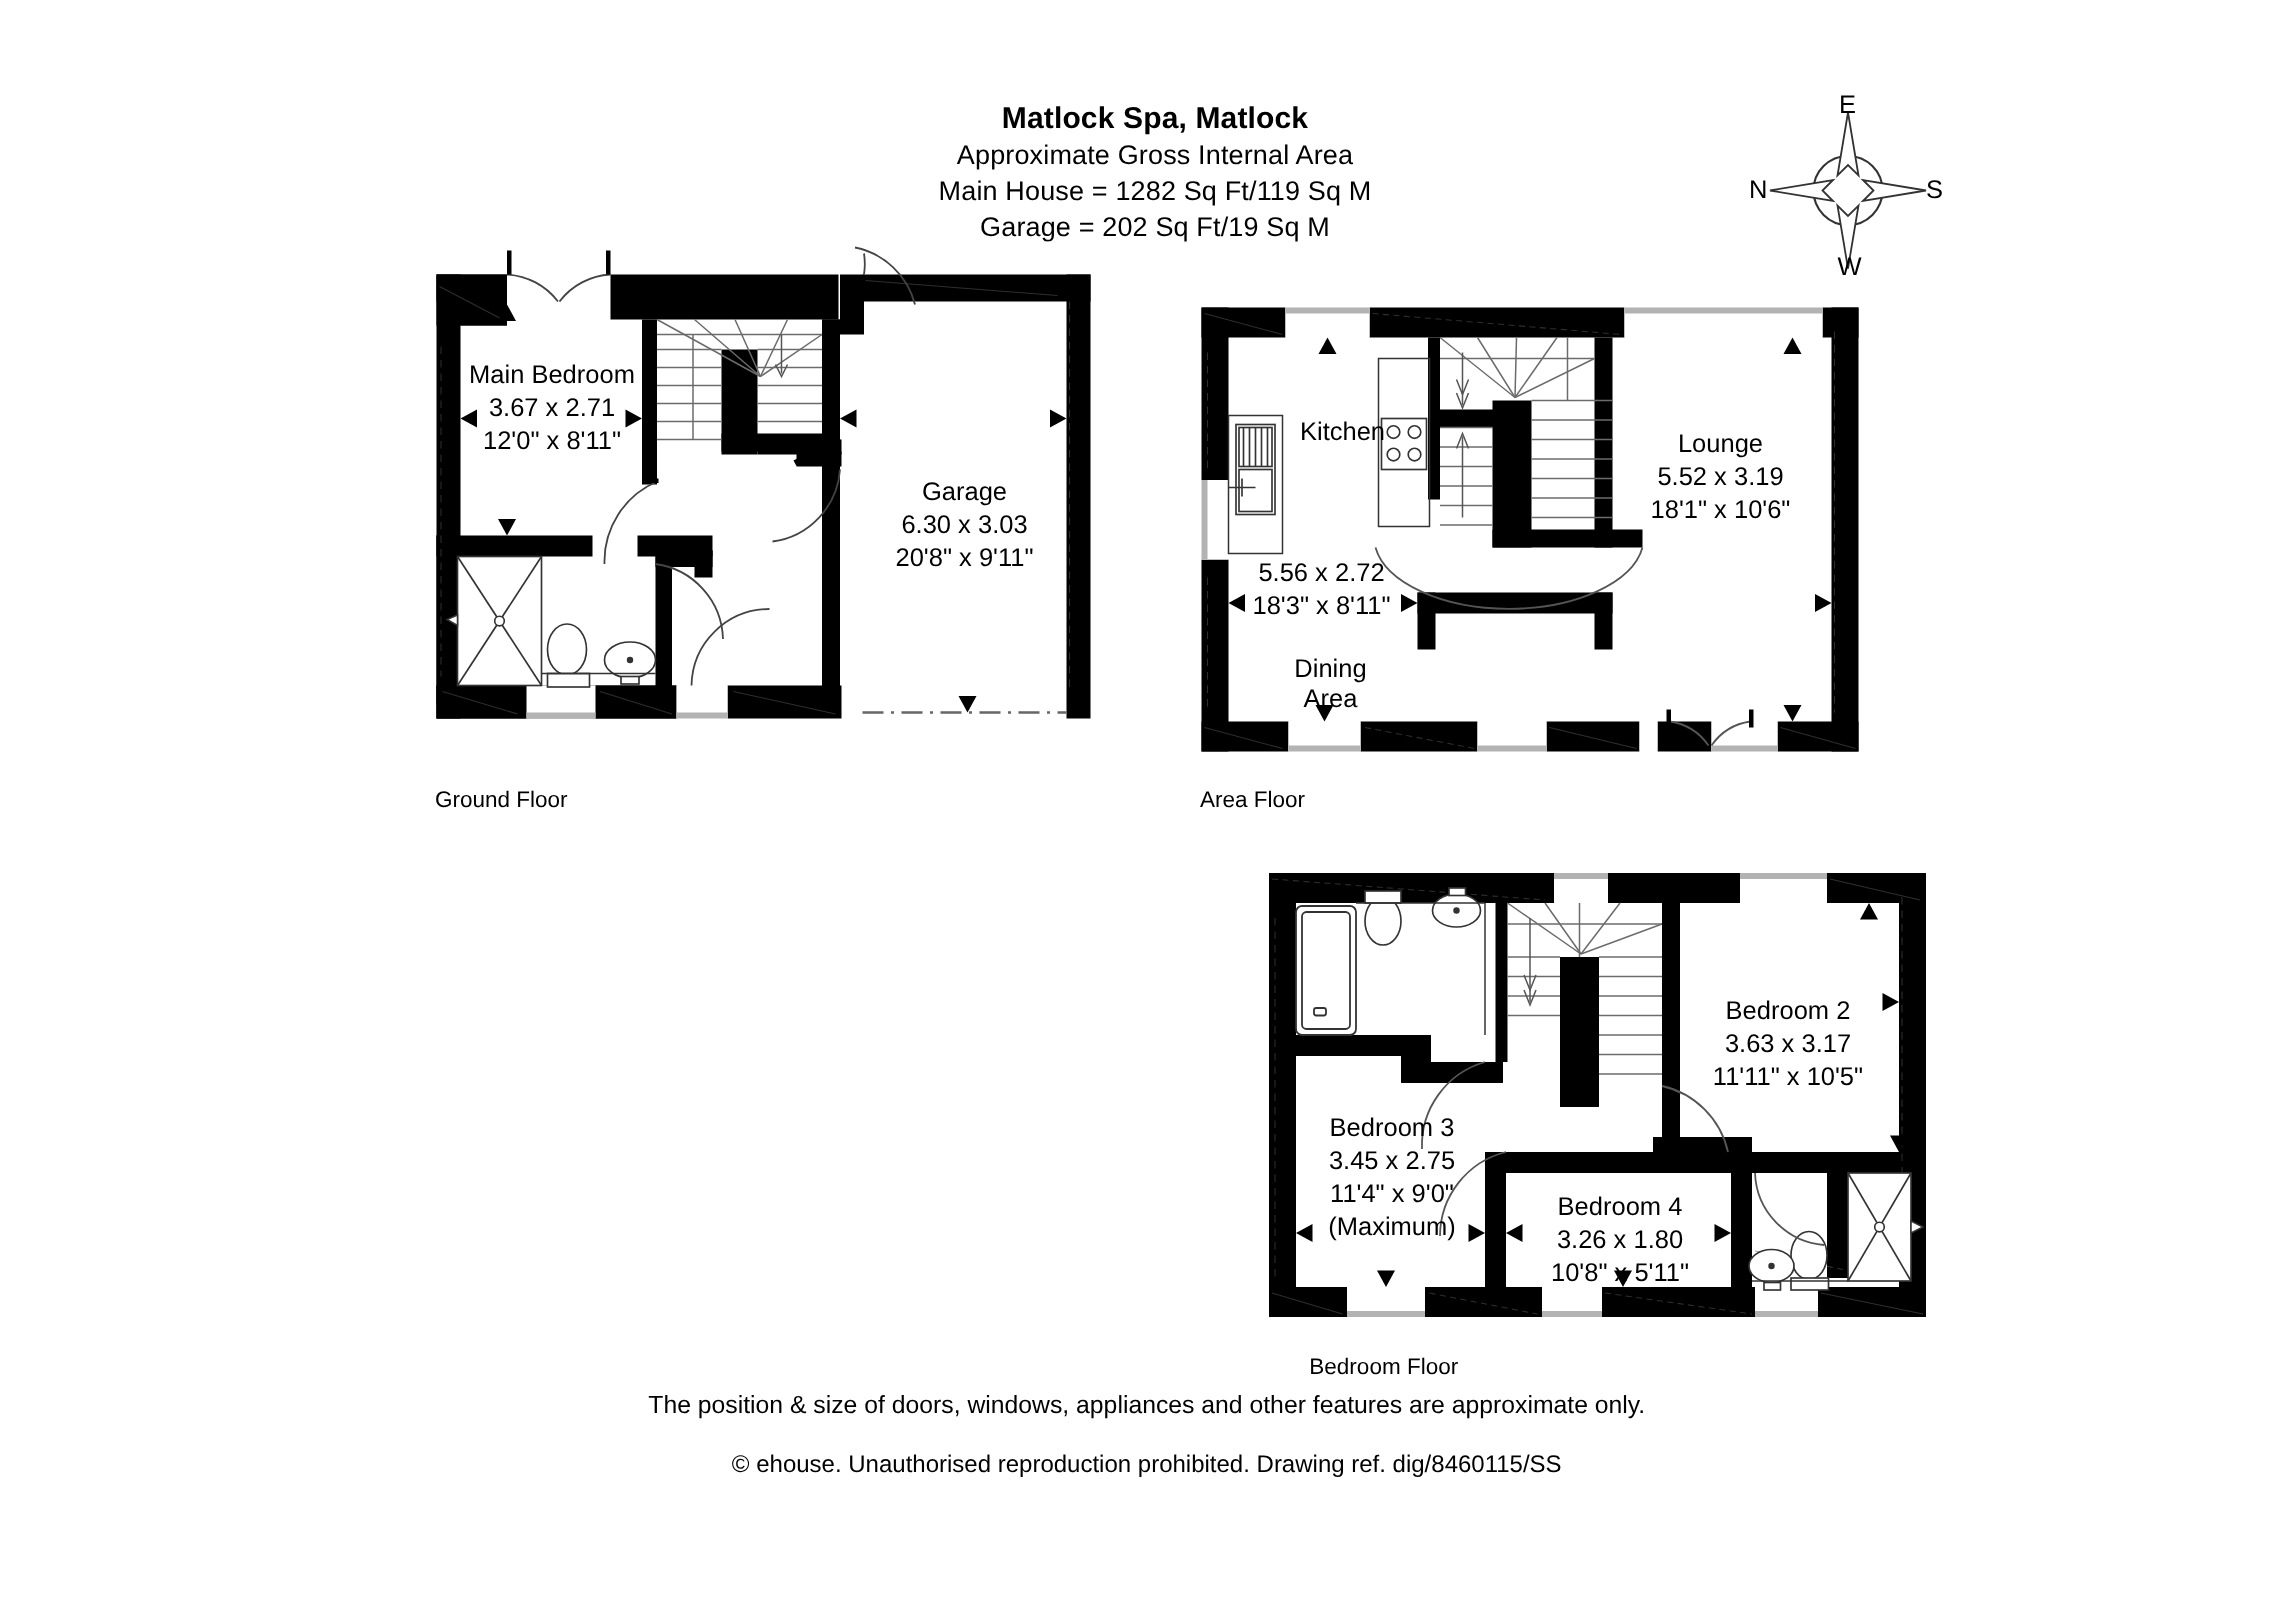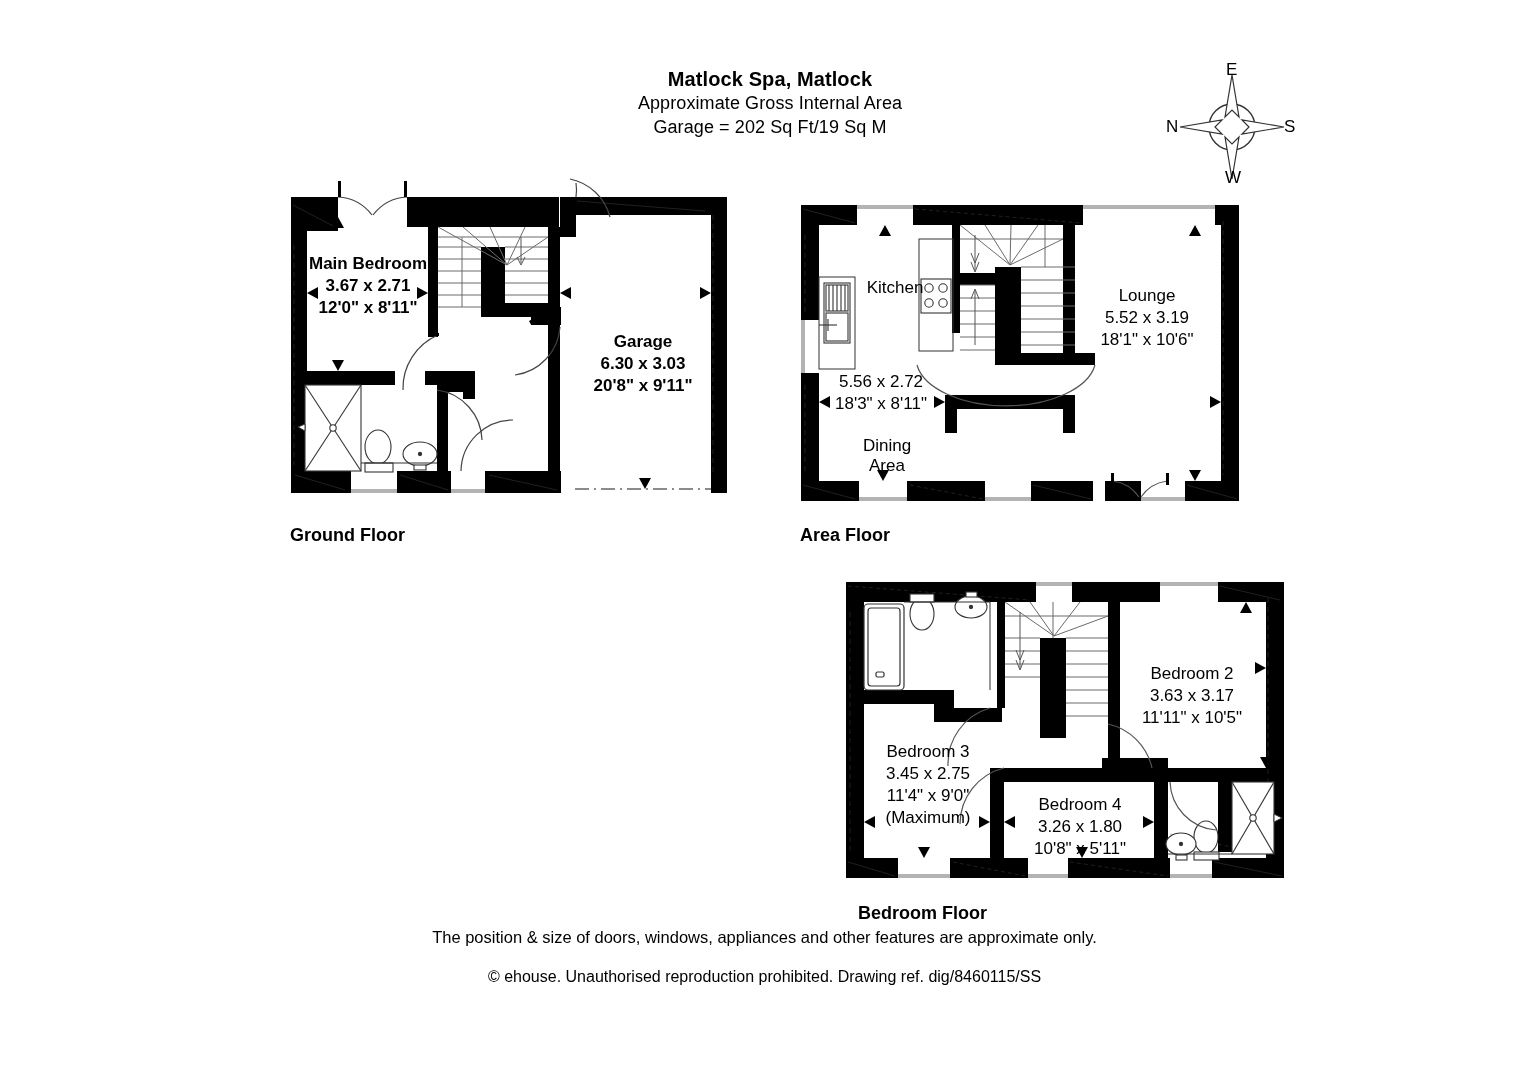--- a/index.html
+++ b/index.html
@@ -54,22 +54,22 @@
     font-size: 17px;
     font-family: "Liberation Sans", sans-serif;
   }
   
   .plan {
     position: absolute;
   }
   .plan svg { display: block; }
   .floor-caption {
     position: absolute;
-    font-size: 18px;
-    font-weight: bold;
+    font-size: 15px;
+    font-weight: normal;
   }
   
   #footer {
     position: absolute;
     left: 0;
     top: 928px;
     width: 1529px;
     text-align: center;
   }
   #footer .f1 {
@@ -94,20 +94,21 @@
   }
 </style>
 </head>
 <body>
 
 <div class="root">
 
   <div id="header-block">
     <div class="title">Matlock Spa, Matlock</div>
     <div class="sub">Approximate Gross Internal Area</div>
+    <div class="sub">Main House = 1282 Sq Ft/119 Sq M</div>
     <div class="sub">Garage = 202 Sq Ft/19 Sq M</div>
   </div>
 
   <div id="compass">
     <svg width="145" height="135" viewBox="0 0 145 135">
 
       <circle cx="72" cy="72" r="23" fill="#ffffff" stroke="#333" stroke-width="1.4"></circle>
 
       <path d="M72,20 L79,62 L72,55 L65,62 Z" fill="#ffffff" stroke="#333" stroke-width="1.2"></path>
 
@@ -116,21 +117,21 @@
       <path d="M20,72 L62,79 L55,72 L62,65 Z" fill="#ffffff" stroke="#333" stroke-width="1.2"></path>
 
       <path d="M124,72 L82,79 L89,72 L82,65 Z" fill="#ffffff" stroke="#333" stroke-width="1.2"></path>
     </svg>
     <div class="cl" style="left:66px; top:5px;">E</div>
     <div class="cl" style="left:6px; top:62px;">N</div>
     <div class="cl" style="left:124px; top:62px;">S</div>
     <div class="cl" style="left:65px; top:113px;">W</div>
   </div>
 
-  <div class="plan" id="plan-ground" style="left:285px; top:175px;font-weight:bold;">
+  <div class="plan" id="plan-ground" style="left:285px; top:161px;">
     <svg width="450" height="340" viewBox="0 0 450 340">
 
       <rect x="0" y="0" width="450" height="340" fill="#ffffff"></rect>
 
       <g fill="#000000">
 
         <rect x="6" y="22" width="16" height="296"></rect>
 
         <rect x="6" y="22" width="47" height="34"></rect>
 

